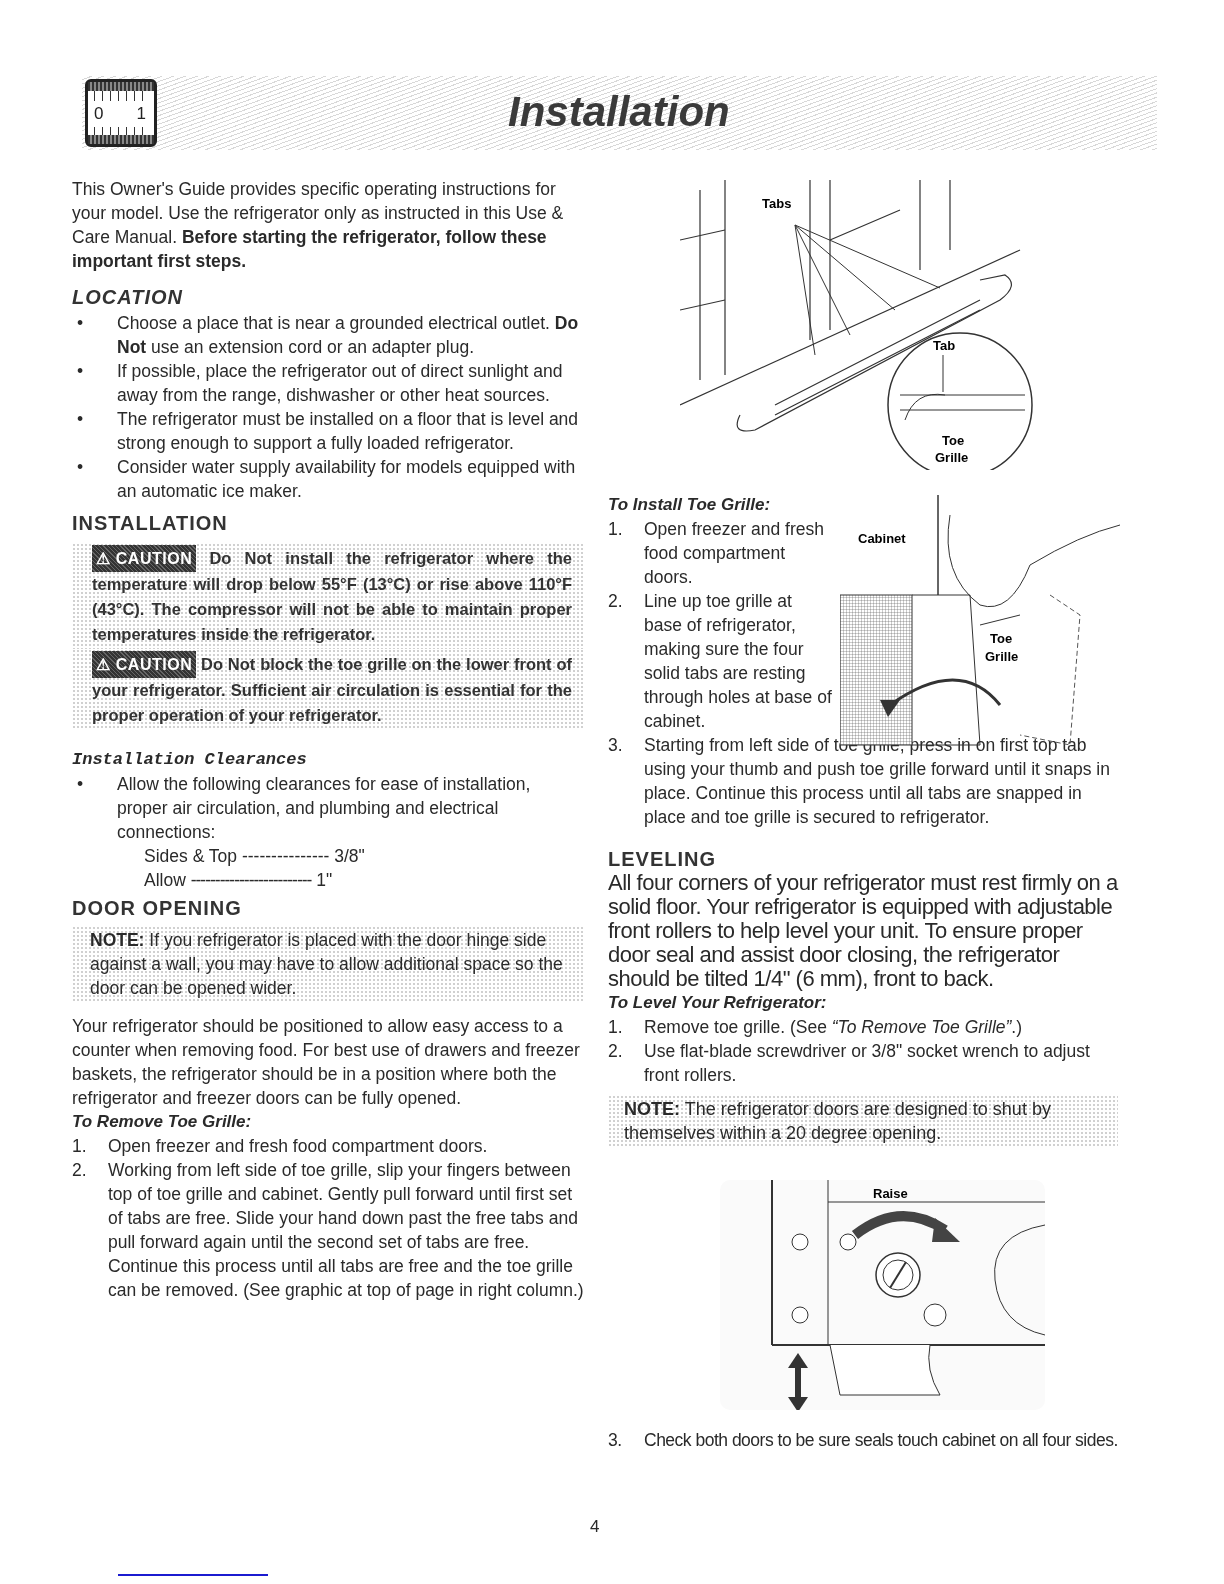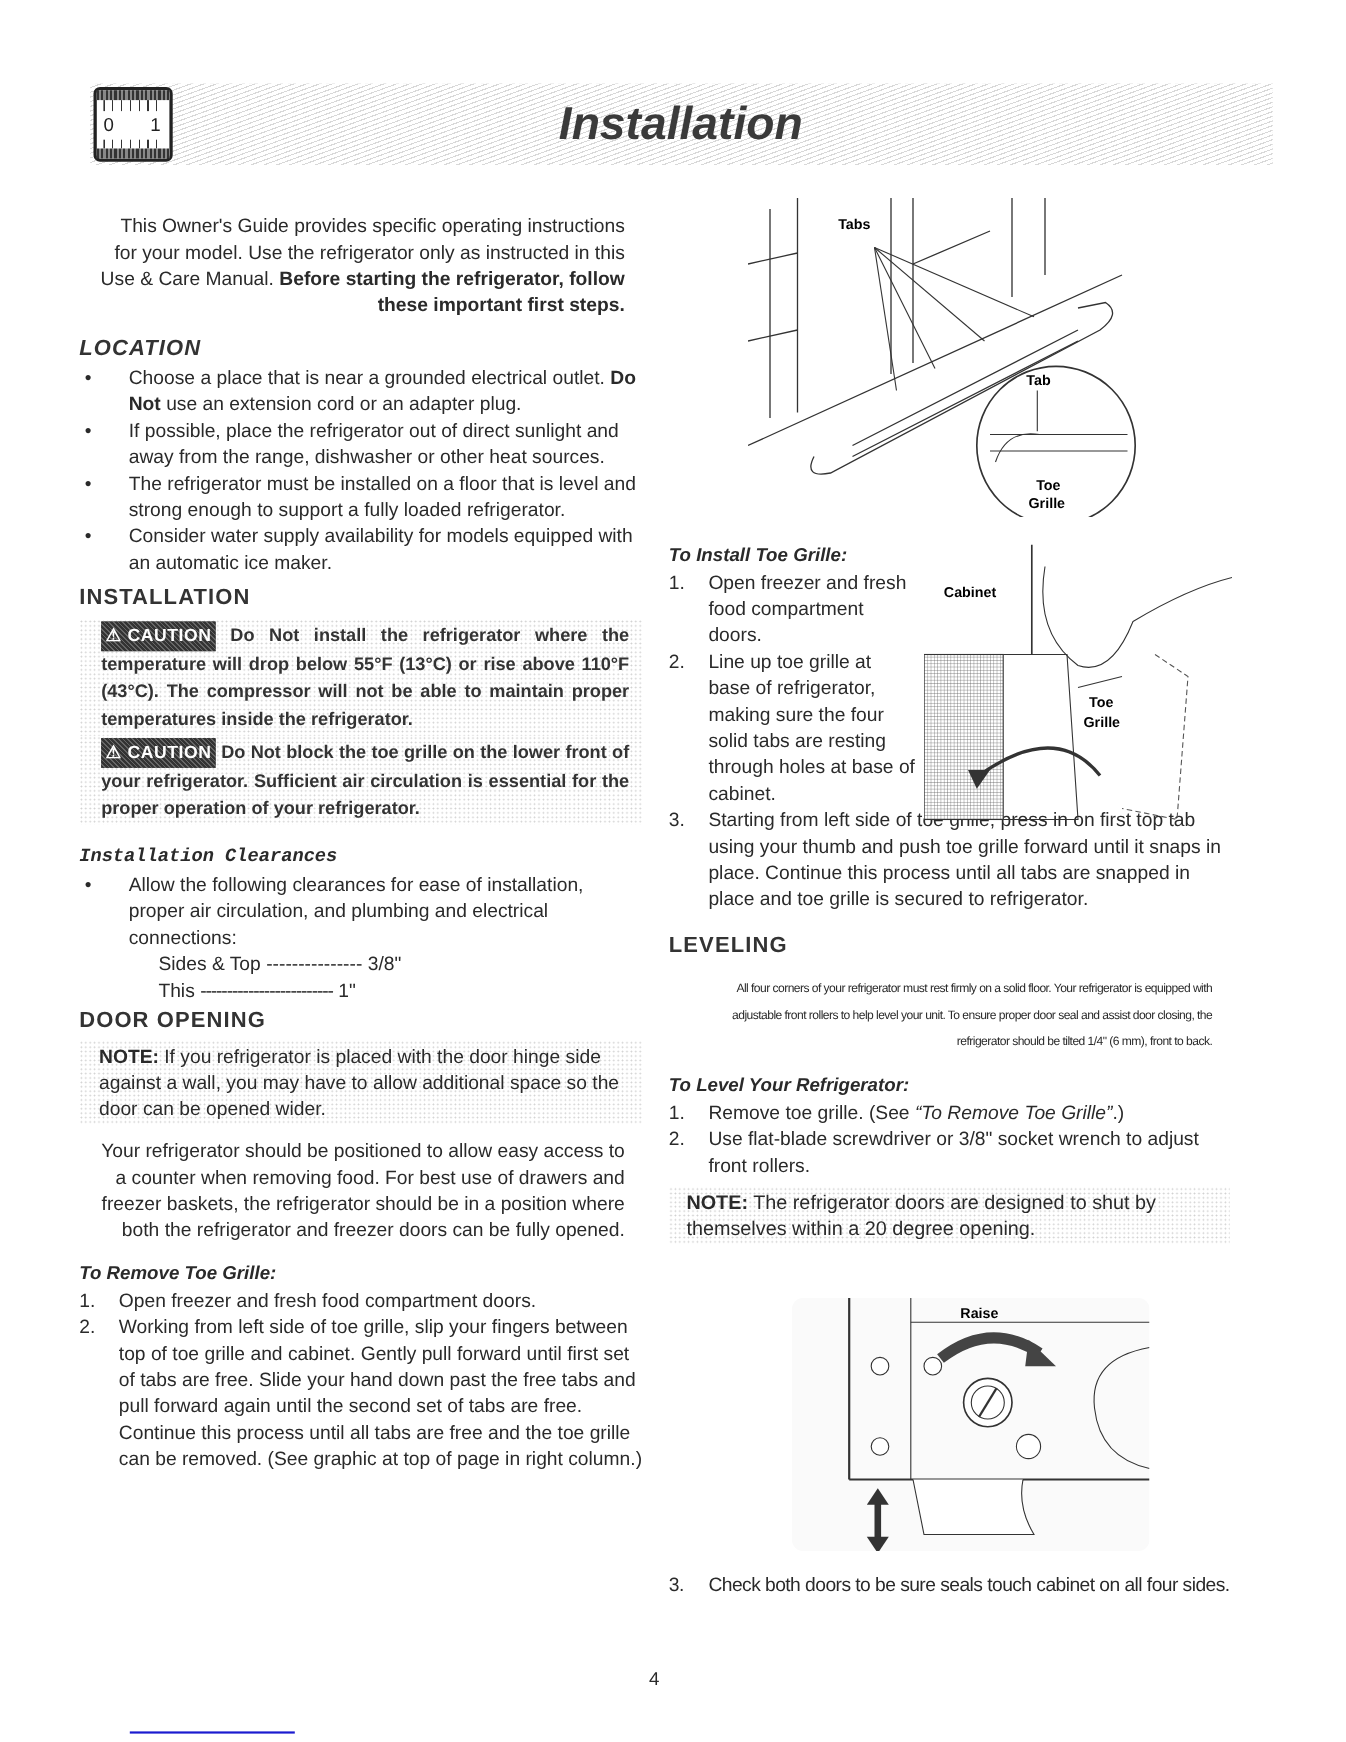--- a/index.html
+++ b/index.html
@@ -8,21 +8,21 @@
     background-image:repeating-linear-gradient(160deg,#fff 0 3px,#d8d8d8 3px 4px),repeating-linear-gradient(20deg,transparent 0 5px,#e6e6e6 5px 6px);}
   .ruler{position:absolute;left:85px;top:79px;width:72px;height:68px;border:3px solid #222;border-radius:6px;background:#fff;box-sizing:border-box;}
   .ruler .top,.ruler .bot{position:absolute;left:0;right:0;height:9px;background:repeating-linear-gradient(90deg,#333 0 2px,#888 2px 4px);}
   .ruler .top{top:0}.ruler .bot{bottom:0}
   .ruler .ticks{position:absolute;left:6px;right:6px;top:9px;height:10px;background:repeating-linear-gradient(90deg,#333 0 1px,transparent 1px 8px);}
   .ruler .ticksb{position:absolute;left:6px;right:6px;bottom:9px;height:8px;background:repeating-linear-gradient(90deg,#333 0 1px,transparent 1px 8px);}
   .ruler .n0,.ruler .n1{position:absolute;top:22px;font-size:17px;color:#222;}
   .ruler .n0{left:6px}.ruler .n1{right:8px}
   .title{position:absolute;left:508px;top:88px;font-size:42px;font-style:italic;font-weight:bold;color:#3a3a3a;letter-spacing:0px;}
   .col{position:absolute;font-size:17.5px;line-height:24px;}
-  .p{margin:16px;text-align:right;}
+  .p{margin:0;}
   .h{font-size:20px;font-weight:bold;letter-spacing:1px;color:#333;margin:0;}
   .sub{font-style:italic;font-weight:bold;font-size:17px;margin:0;}
   .li{position:relative;padding-left:45px;margin:0;}
   .li .mk{position:absolute;left:5px;top:0;}
   .b{font-weight:bold;}
   .dots{background-image:radial-gradient(#cfcfcf 0.7px,transparent 0.9px);background-size:4px 4px;}
   .caution{display:inline-block;background:#444;color:#fff;font-weight:bold;font-size:16px;padding:1px 4px;letter-spacing:0.5px;background-image:repeating-linear-gradient(45deg,#333 0 2px,#666 2px 3px);}
   .cbox{font-weight:bold;font-size:16.5px;line-height:25px;padding:2px 12px 2px 20px;text-align:justify;color:#333;}
   .pg{position:absolute;left:590px;top:1517px;font-size:17px;}
   .blue{position:absolute;left:118px;top:1574px;width:150px;height:2px;background:#1b1bd0;}
@@ -63,21 +63,21 @@
   </div>
   <div class="cbox dots">
     <span class="caution"><span>⚠</span> <span>CAUTION</span></span>
     <span>Do Not block the toe grille on the lower front of your refrigerator. Sufficient air circulation is essential for the proper operation of your refrigerator.</span>
   </div>
 
   <p class="sub" style="margin-top:18px;font-family:Liberation Mono, monospace;">Installation Clearances</p>
   <p class="li"><span class="mk">•</span><span>Allow the following clearances for ease of installation, proper air circulation, and plumbing and electrical connections:</span></p>
   <div style="padding-left:72px;">
     <div><span>Sides &amp; Top</span> <span>---------------</span> <span>3/8"</span></div>
-    <div><span>This</span> <span style="letter-spacing:-1px">-------------------------</span> <span>1"</span></div>
+    <div><span>Allow</span> <span style="letter-spacing:-1px">-------------------------</span> <span>1"</span></div>
   </div>
 
   <p class="h" style="margin-top:4px;">DOOR OPENING</p>
   <div class="dots" style="margin-top:6px;padding:2px 12px 2px 18px;">
     <span class="b">NOTE:</span>
     <span>If you refrigerator is placed with the door hinge side against a wall, you may have to allow additional space so the door can be opened wider.</span>
   </div>
   <p class="p" style="margin-top:12px;">Your refrigerator should be positioned to allow easy access to a counter when removing food. For best use of drawers and freezer baskets, the refrigerator should be in a position where both the refrigerator and freezer doors can be fully opened.</p>
 
   <p class="sub">To Remove Toe Grille:</p>
@@ -112,21 +112,21 @@
 
 <div class="col" style="left:608px;top:493px;width:510px;">
   <p class="sub">To Install Toe Grille:</p>
   <div style="width:225px;">
     <p class="li" style="padding-left:36px;"><span class="mk" style="left:0">1.</span><span>Open freezer and fresh food compartment doors.</span></p>
     <p class="li" style="padding-left:36px;"><span class="mk" style="left:0">2.</span><span>Line up toe grille at base of refrigerator, making sure the four solid tabs are resting through holes at base of cabinet.</span></p>
   </div>
   <p class="li" style="padding-left:36px;"><span class="mk" style="left:0">3.</span><span>Starting from left side of toe grille, press in on first top tab using your thumb and push toe grille forward until it snaps in place. Continue this process until all tabs are snapped in place and toe grille is secured to refrigerator.</span></p>
 
   <p class="h" style="margin-top:18px;">LEVELING</p>
-  <p class="p" style="letter-spacing:-0.5px;font-size:11px;">All four corners of your refrigerator must rest firmly on a solid floor. Your refrigerator is equipped with adjustable front rollers to help level your unit. To ensure proper door seal and assist door closing, the refrigerator should be tilted 1/4" (6 mm), front to back.</p>
+  <p class="p" style="letter-spacing:-0.5px;font-size:22px;">All four corners of your refrigerator must rest firmly on a solid floor. Your refrigerator is equipped with adjustable front rollers to help level your unit. To ensure proper door seal and assist door closing, the refrigerator should be tilted 1/4" (6 mm), front to back.</p>
   <p class="sub">To Level Your Refrigerator:</p>
   <p class="li" style="padding-left:36px;"><span class="mk" style="left:0">1.</span><span>Remove toe grille. (See </span><i>“To Remove Toe Grille”</i><span>.)</span></p>
   <p class="li" style="padding-left:36px;"><span class="mk" style="left:0">2.</span><span>Use flat-blade screwdriver or 3/8" socket wrench to adjust front rollers.</span></p>
   <div class="dots" style="margin-top:8px;padding:2px 12px 2px 16px;font-size:18px;">
     <span class="b">NOTE:</span>
     <span>The refrigerator doors are designed to shut by themselves within a 20 degree opening.</span>
   </div>
 </div>
 
 <svg class="fig" style="left:840px;top:495px;" width="280" height="270">

